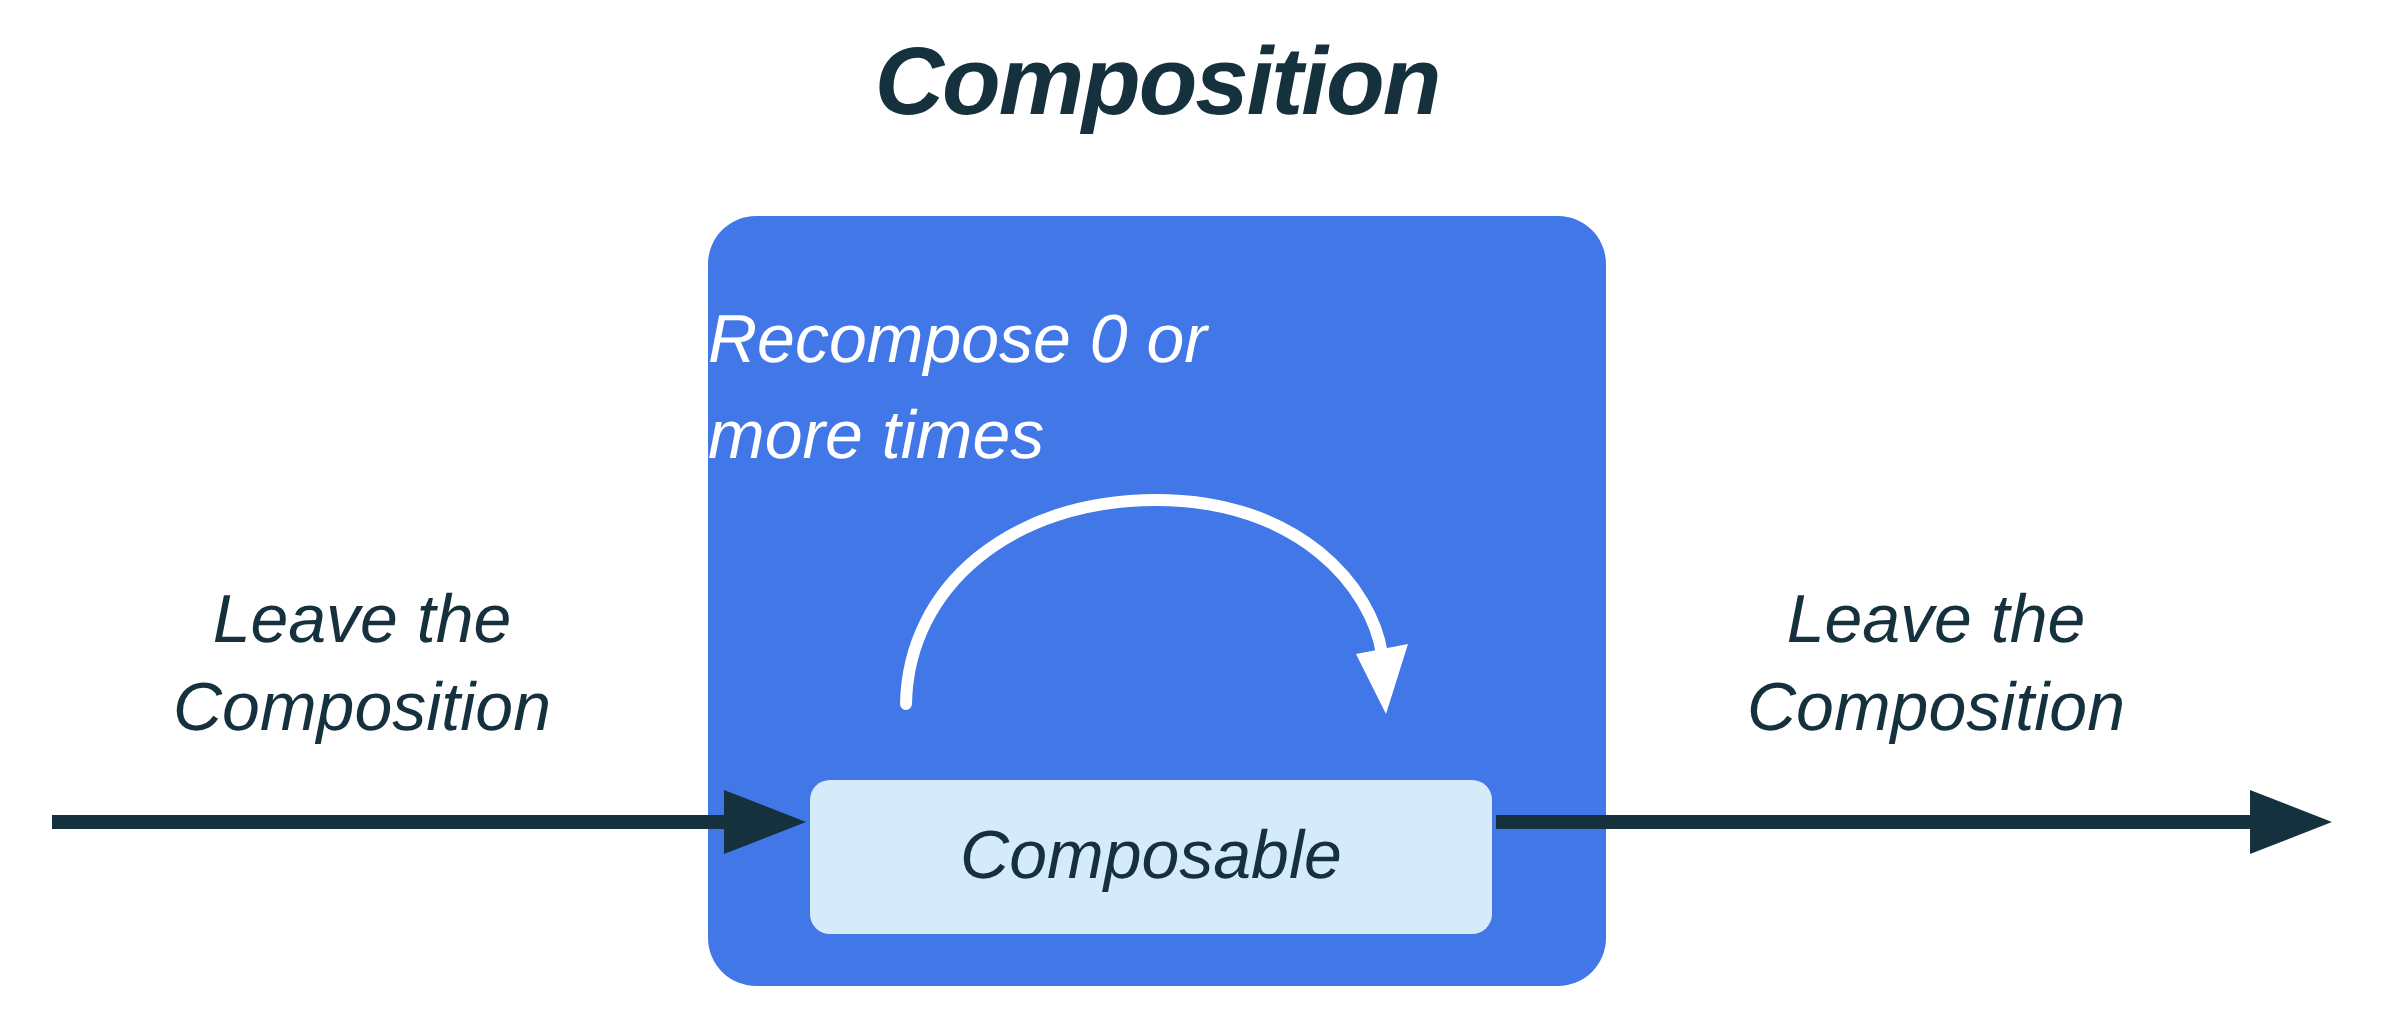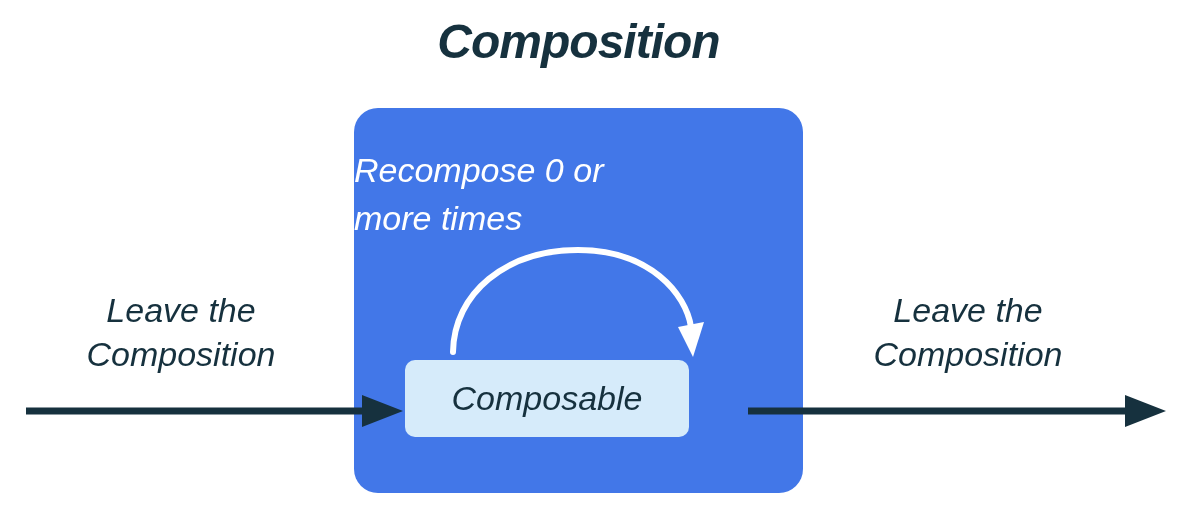--- a/index.html
+++ b/index.html
@@ -25,21 +25,21 @@
   .composition-box{
     position:absolute;left:354px;top:108px;width:449px;height:385px;
     background:var(--blue);border-radius:24px;z-index:1;
   }
   .recompose-label{
     position:absolute;left:354px;top:146px;width:449px;
     text-align:left;font-size:34px;line-height:48px;
     color:var(--white);white-space:pre-line;z-index:3;
   }
   .composable-box{
-    position:absolute;left:405px;top:360px;width:284px;height:77px;
+    position:absolute;left:405px;top:390px;width:341px;height:77px;
     background:var(--light-blue);border-radius:10px;
     display:flex;align-items:center;justify-content:center;z-index:3;
   }
   .composable-label{
     font-size:34px;color:var(--navy);
   }
   .side-label{
     position:absolute;top:288px;width:300px;text-align:center;
     font-size:34px;line-height:44px;color:var(--navy);
     white-space:pre-line;z-index:3;

